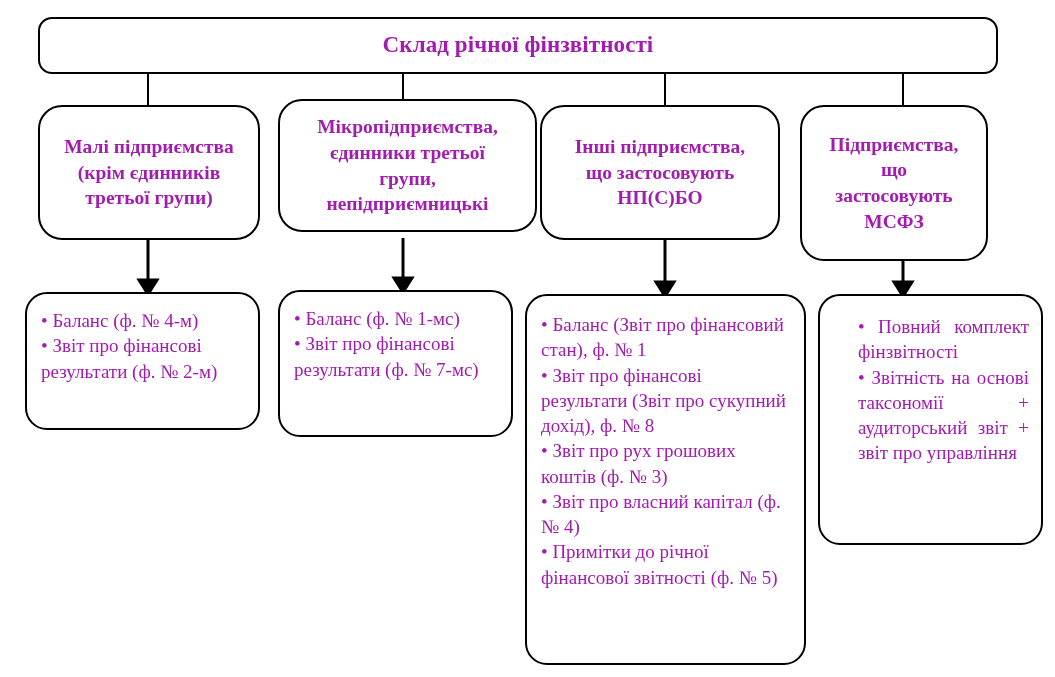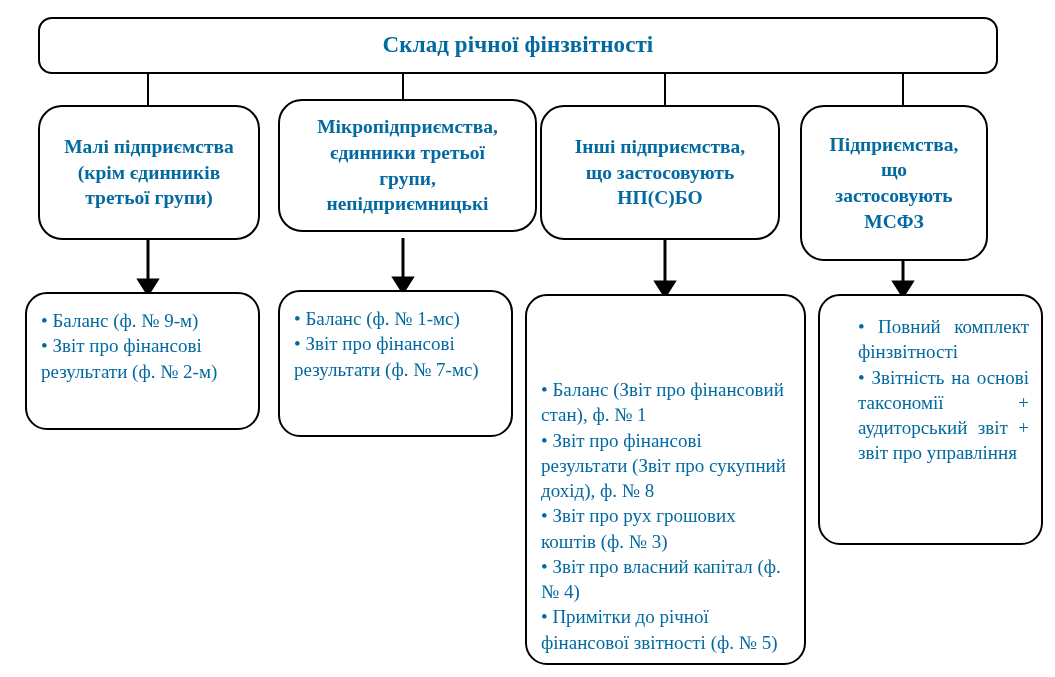--- a/index.html
+++ b/index.html
@@ -7,21 +7,21 @@
     padding: 0;
     background: #ffffff;
   }
   #canvas {
     position: relative;
     width: 1055px;
     height: 677px;
     background: #ffffff;
     overflow: hidden;
     font-family: "Liberation Serif", "DejaVu Serif", serif;
-    color: #0369a1;
+    color: #a21caf;
   }
   #wires {
     position: absolute;
     left: 0;
     top: 0;
     width: 1055px;
     height: 677px;
     pointer-events: none;
   }
   .node {
@@ -130,33 +130,33 @@
 
   <div class="node cat-node" style="left:800px; top:105px; width:188px; height:156px;">
     <div class="cat-text">Підприємства,
 що
 застосовують
 МСФЗ</div>
   </div>
 
   <div class="node res-node" style="left:25px; top:292px; width:235px; height:138px;">
     <div class="res-list">
-      <p class="res-item">• Баланс (ф. № 9-м)</p>
+      <p class="res-item">• Баланс (ф. № 4-м)</p>
       <p class="res-item">• Звіт про фінансові результати (ф. № 2-м)</p>
     </div>
   </div>
 
   <div class="node res-node" style="left:278px; top:290px; width:235px; height:147px;">
     <div class="res-list">
       <p class="res-item">• Баланс (ф. № 1-мс)</p>
       <p class="res-item">• Звіт про фінансові результати (ф. № 7-мс)</p>
     </div>
   </div>
 
-  <div class="node res-node" style="left:525px; top:294px; width:281px; height:371px;align-items:flex-end;">
+  <div class="node res-node" style="left:525px; top:294px; width:281px; height:371px;">
     <div class="res-list" style="padding-top:16px;">
       <p class="res-item">• Баланс (Звіт про фінансовий стан), ф. № 1</p>
       <p class="res-item">• Звіт про фінансові результати (Звіт про сукупний дохід), ф. № 8</p>
       <p class="res-item">• Звіт про рух грошових коштів (ф. № 3)</p>
       <p class="res-item">• Звіт про власний капітал (ф. № 4)</p>
       <p class="res-item">• Примітки до річної фінансової звітності (ф. № 5)</p>
     </div>
   </div>
 
   <div class="node res-node" style="left:818px; top:294px; width:225px; height:251px;padding-left:24px;">

